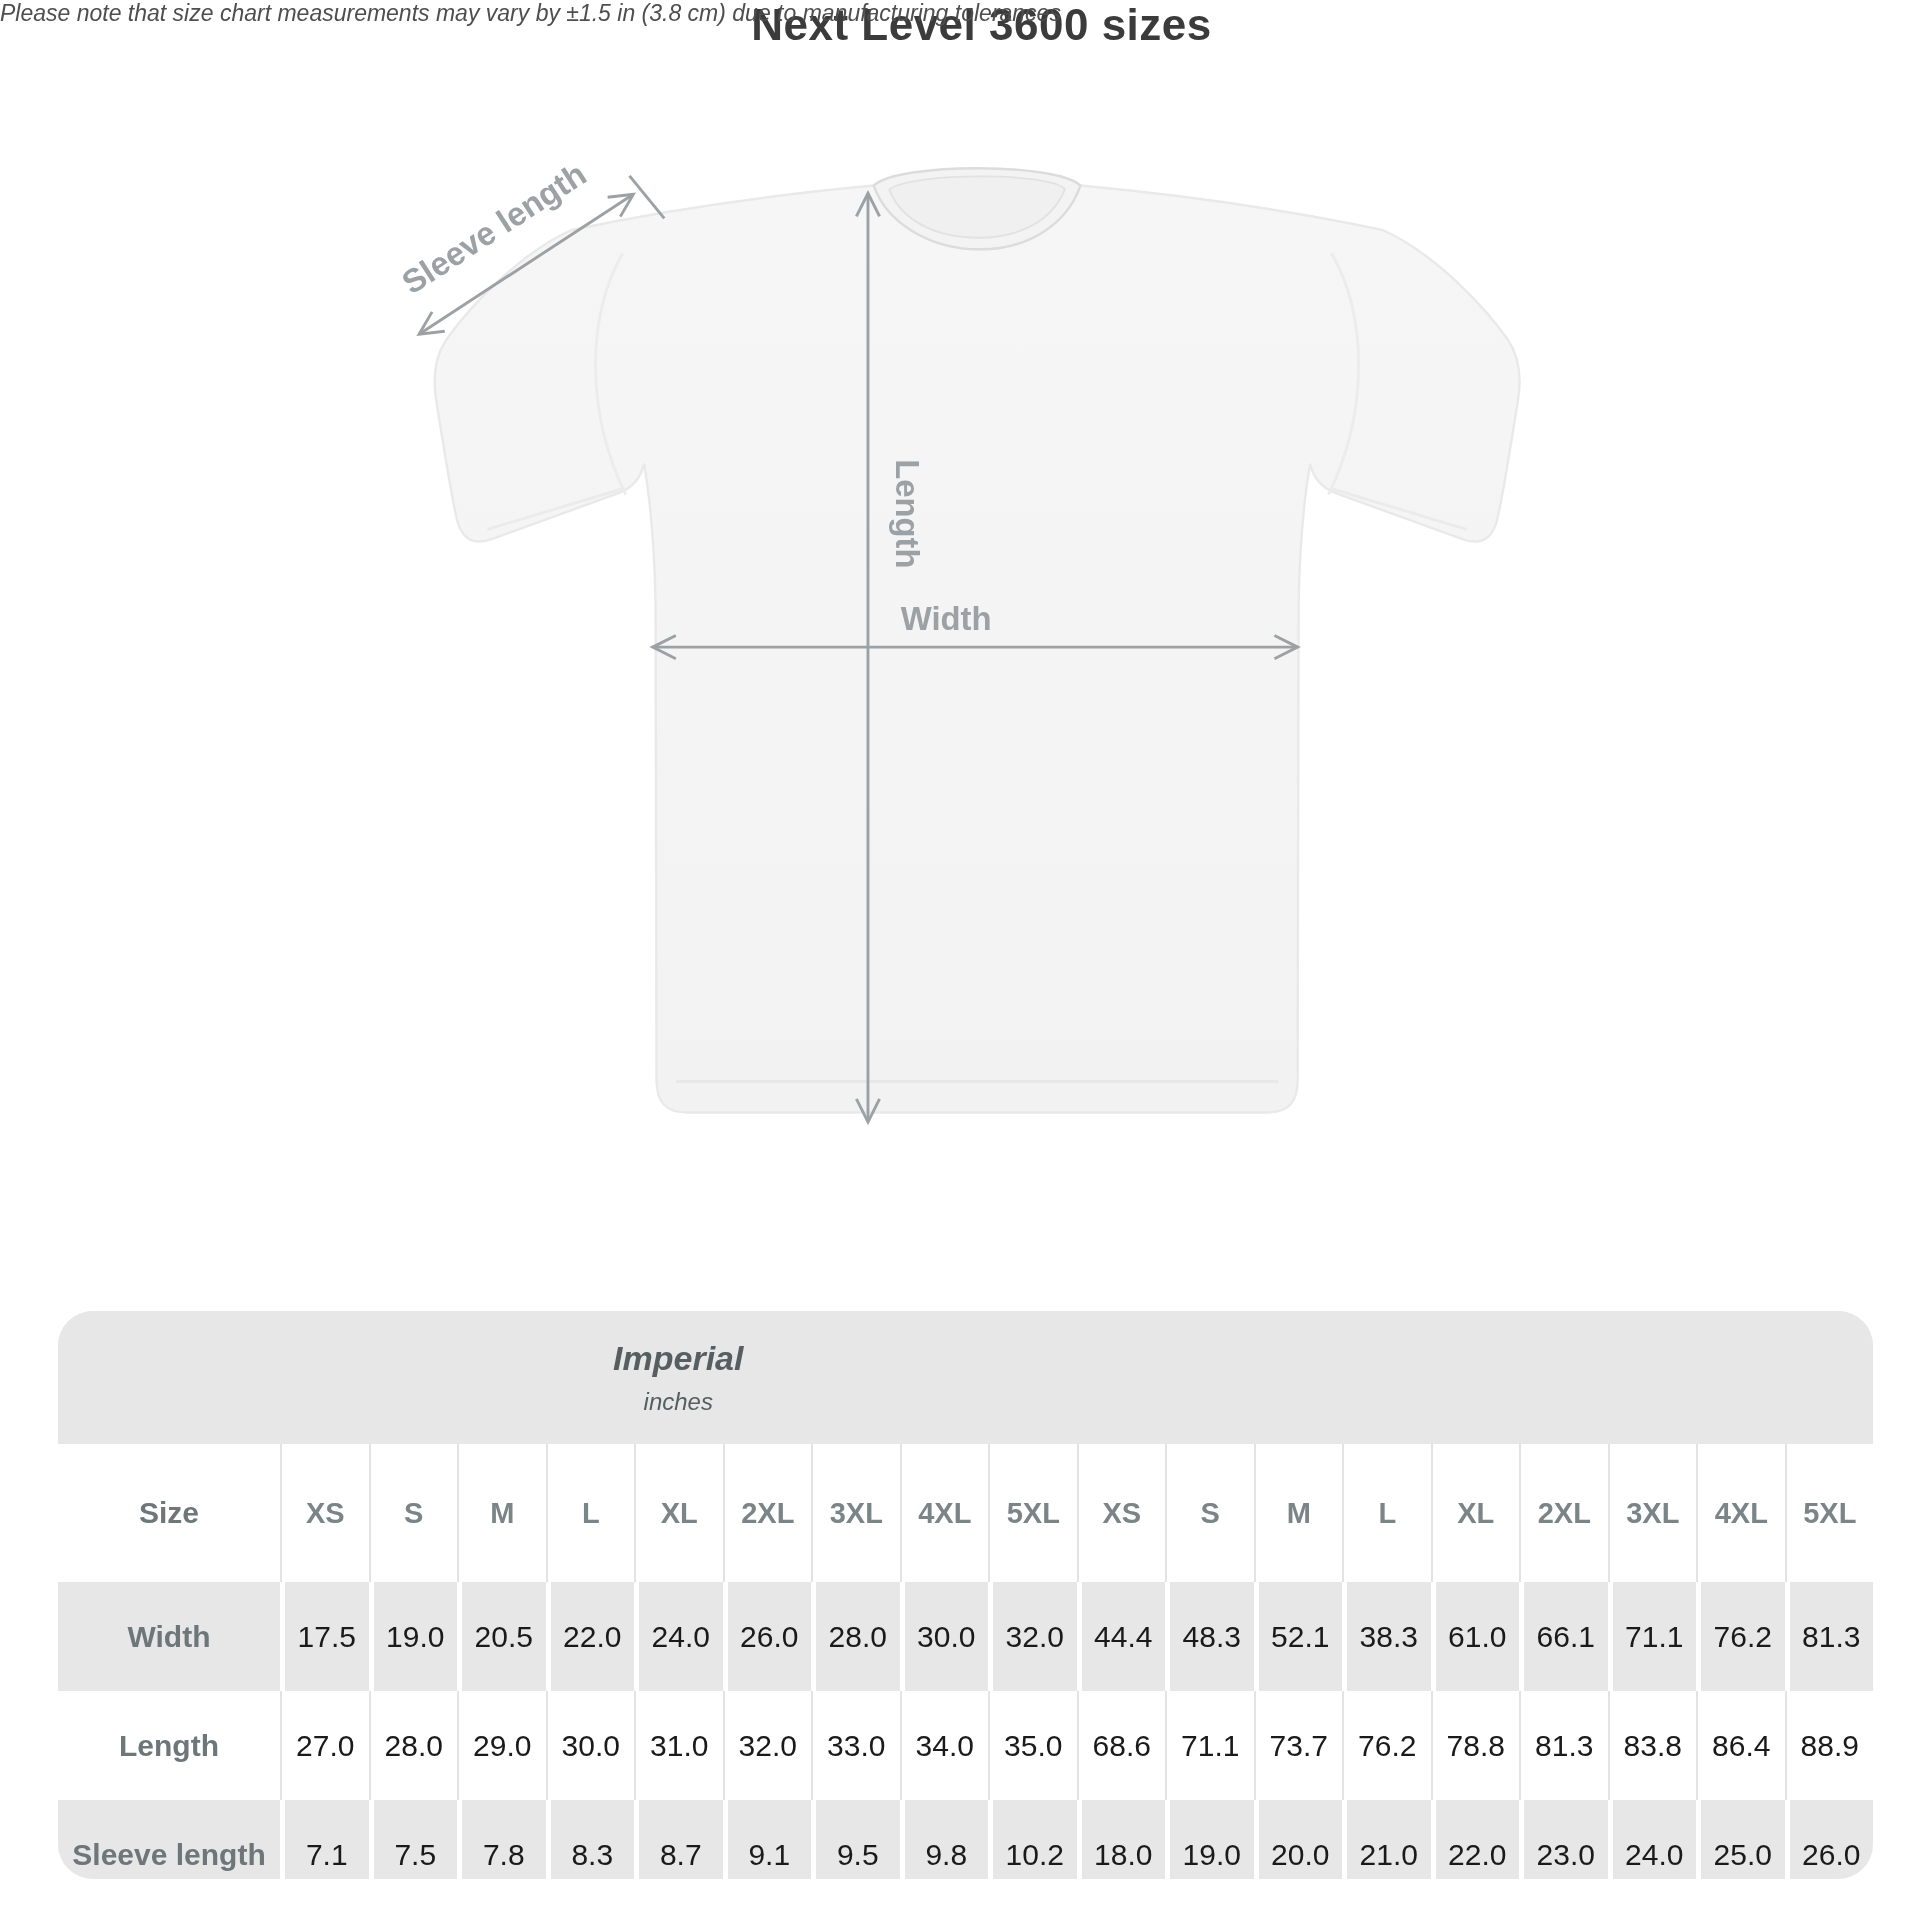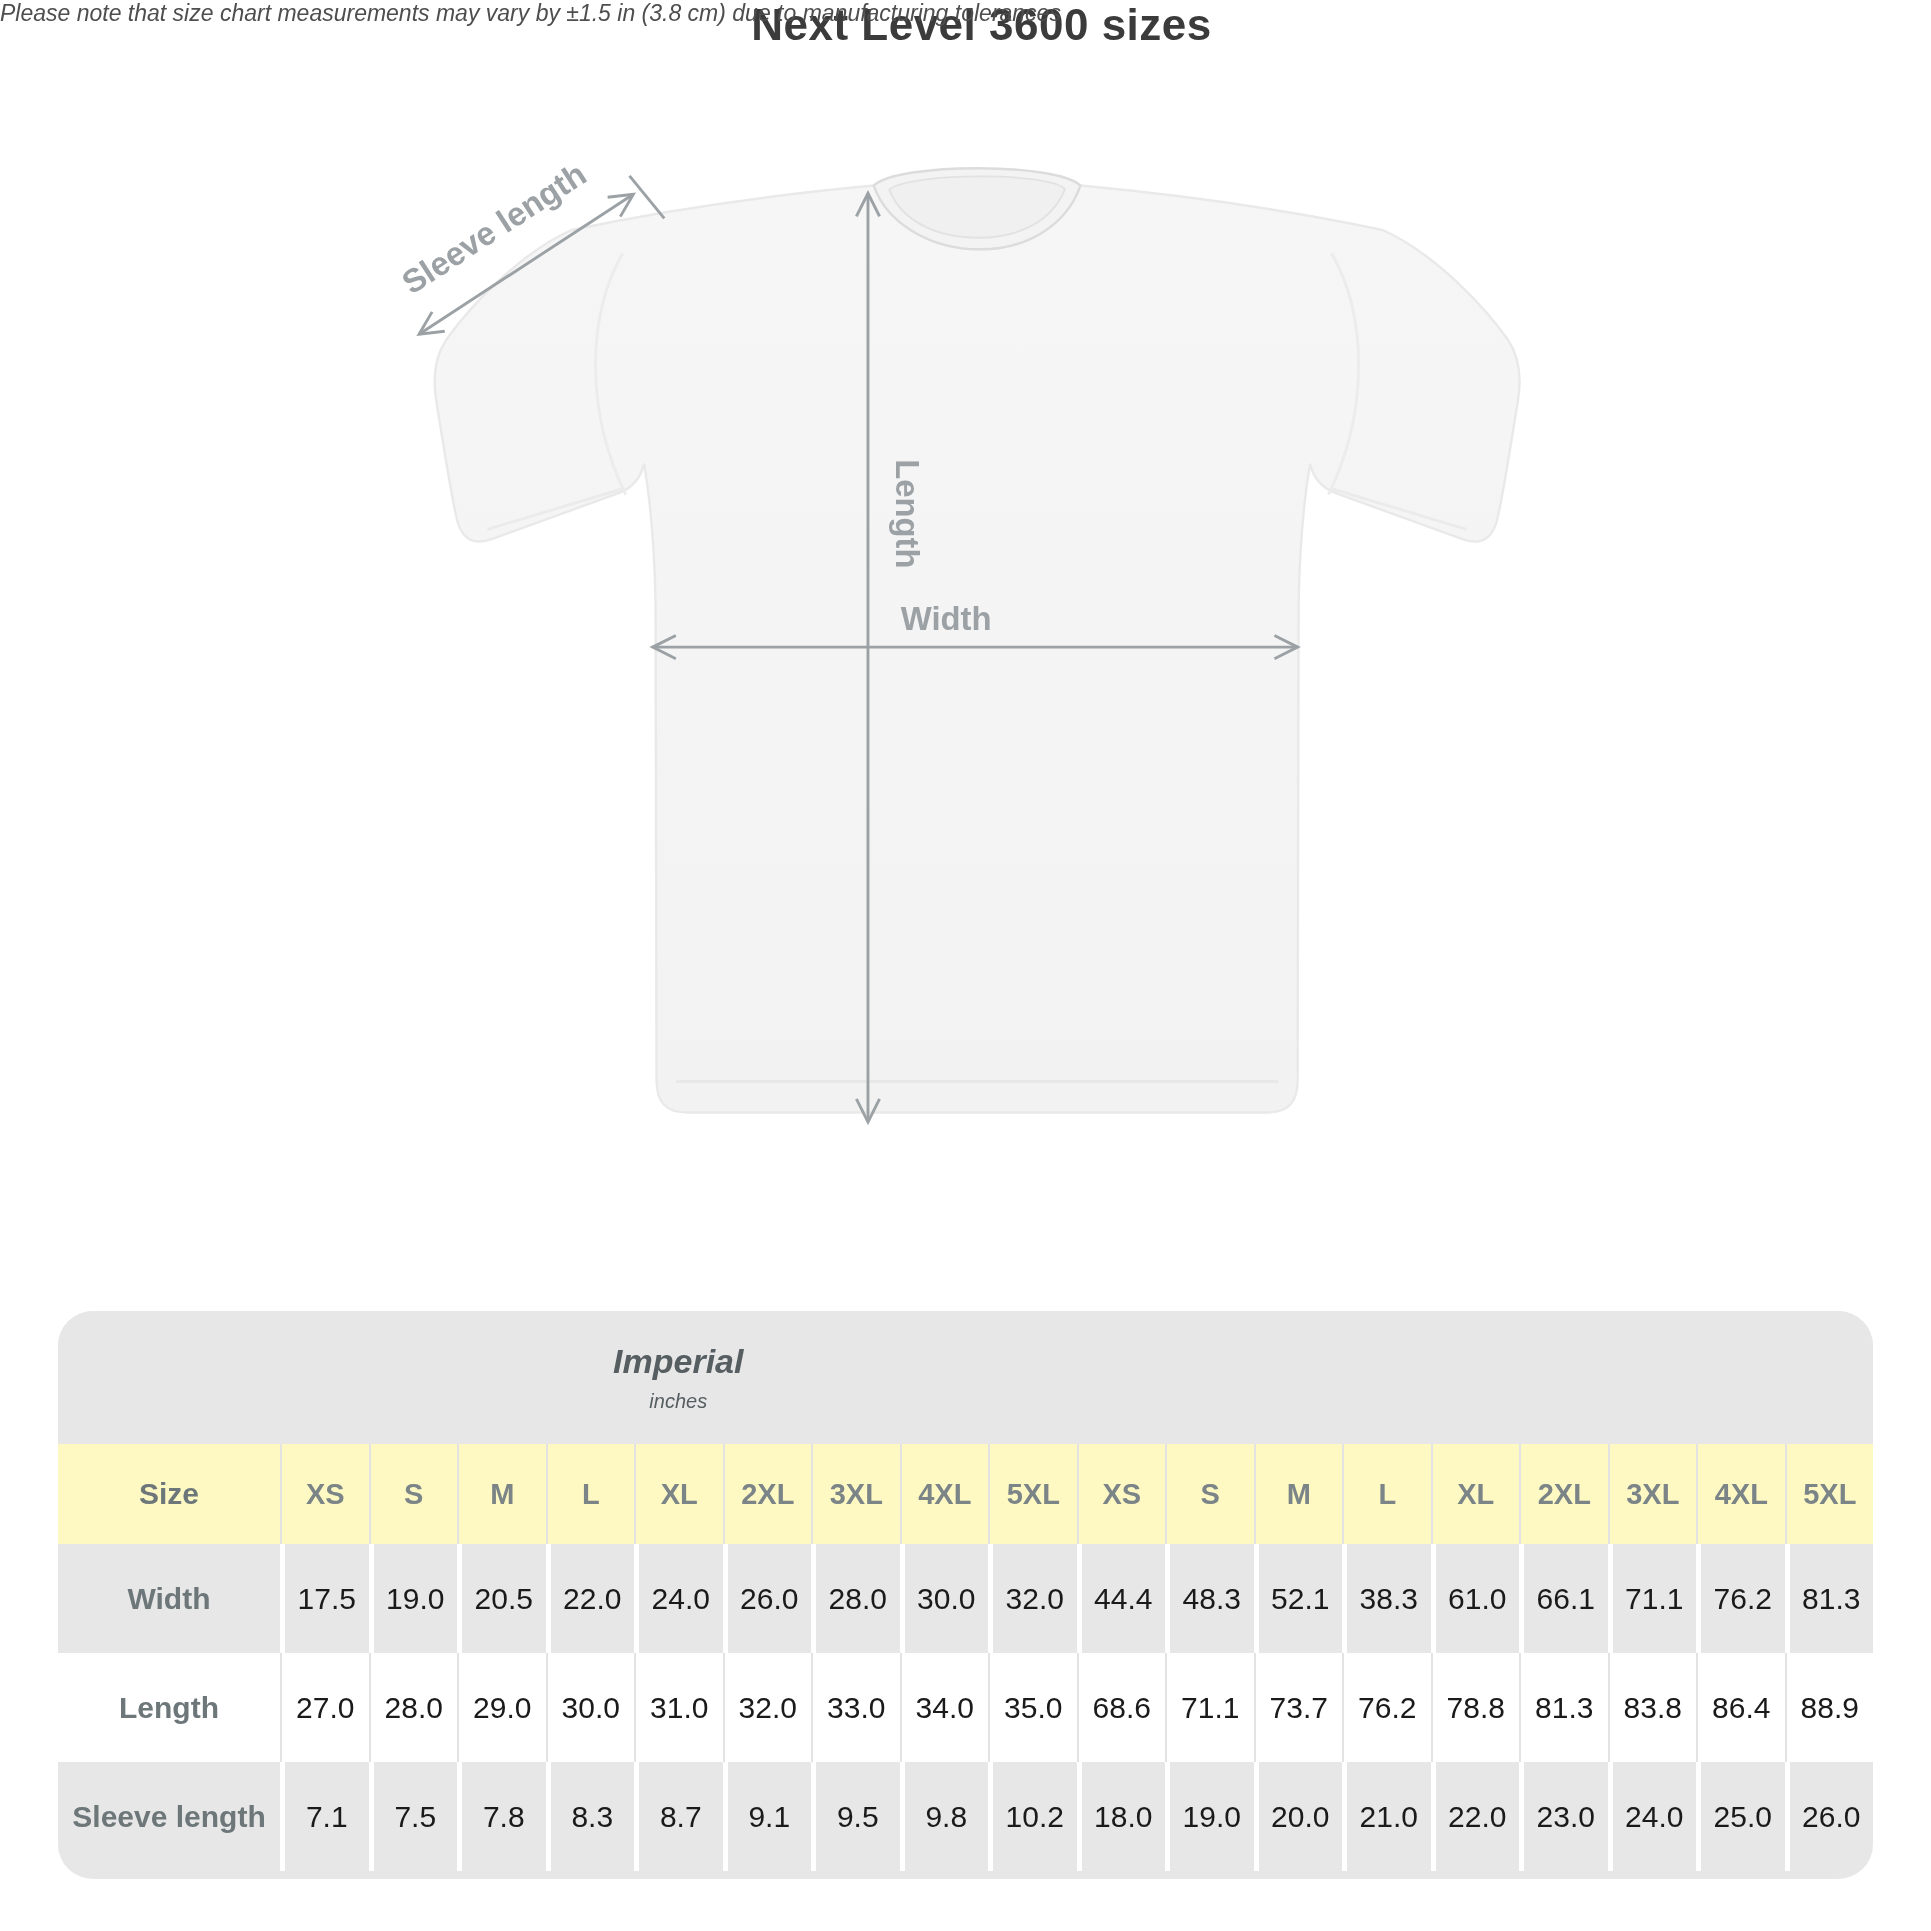--- a/index.html
+++ b/index.html
@@ -23,22 +23,22 @@
   .size-table{
     position:absolute;left:58px;top:1311px;width:1815px;height:568px;
     background:#e7e7e7;border-radius:35px;overflow:hidden;
   }
   .trow{display:grid;grid-template-columns:222px repeat(18,1fr);}
   .units-band{height:133px;background:#e7e7e7;}
   .unit-group{display:flex;flex-direction:column;align-items:center;justify-content:center;gap:9.7px;}
   .unit-group.imperial{grid-column:2/11;}
   .unit-group.metric{grid-column:11/20;}
   .unit-title{font-size:34px;font-weight:bold;font-style:italic;color:#565e61;}
-  .unit-sub{font-size:20px;font-style:italic;color:#565e61;}
-  .row-size{height:100px;background:#fef9c3;}
+  .unit-sub{font-size:24px;font-style:italic;color:#565e61;}
+  .row-size{height:138px;background:#ffffff;}
   .row-val{height:109px;}
   .row-white{background:#ffffff;}
   .row-gray{background:#ffffff;}
   .cell{display:flex;align-items:center;justify-content:center;}
   
   .row-white .cell + .cell, .row-size .cell + .cell{border-left:2.9px solid #e3e3e3;}
   .row-gray .cell{background:#e7e7e7;}
   .row-gray .cell + .cell{border-left:5.8px solid #ffffff;}
   .hdr-label, .row-label{font-size:30px;font-weight:bold;color:#6d777a;}
   .size-tag{font-size:29px;font-weight:bold;color:#7b8487;}

